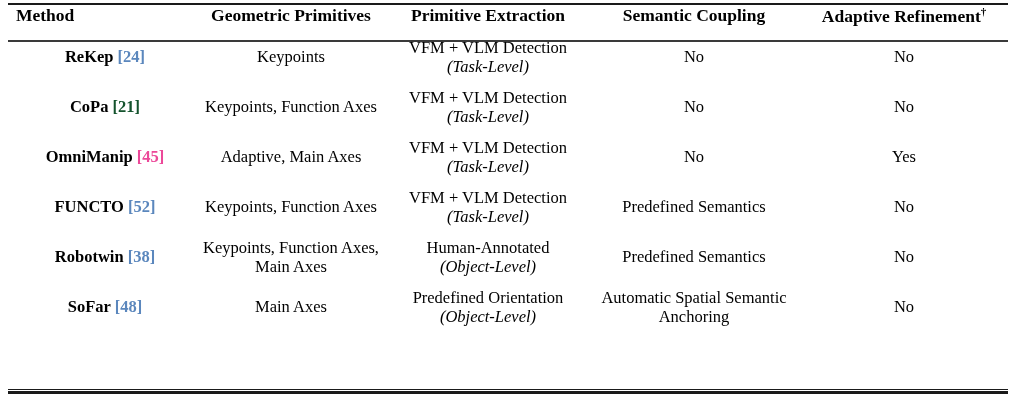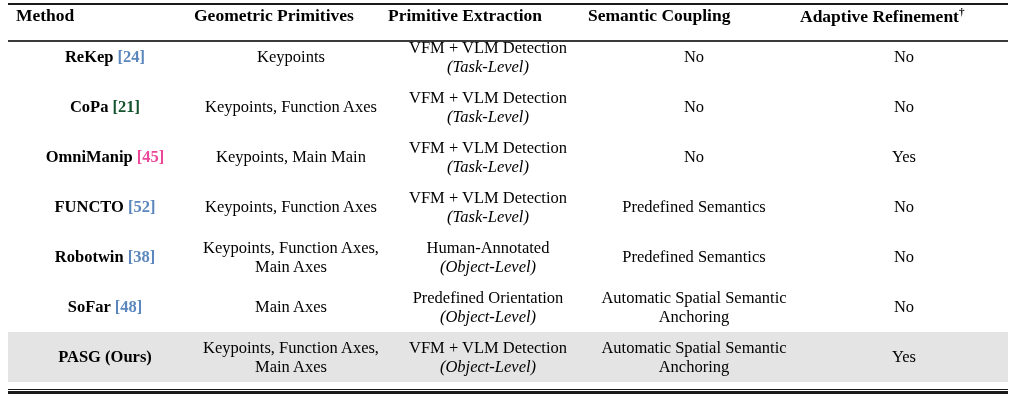--- a/index.html
+++ b/index.html
@@ -72,21 +72,21 @@
     height: 32px;
     vertical-align: middle;
     line-height: 1.1;
     white-space: nowrap;
     margin-left: 20px;
   }
   thead th.col-method {
     text-align: left;
     padding-left: 8px;
   }
-  thead th.ctr { text-align: left; }
+  thead th.ctr { text-align: center; }
 
   tbody td {
     font-size: 16.5px;
     padding: 0;
     vertical-align: middle;
     line-height: 1.16;
     height: 50px;
   }
   tbody td.col-method {
     text-align: center;
@@ -166,21 +166,21 @@
           <td class="ctr"><span>Keypoints, Function Axes</span></td>
           <td class="ctr">
             <span class="two-line">VFM + VLM Detection</span>
             <span class="extraction-sub">(Task-Level)</span>
           </td>
           <td class="ctr"><span>No</span></td>
           <td class="ctr"><span>No</span></td>
         </tr>
         <tr>
           <td class="col-method"><span>OmniManip</span> <span class="cite" style="color: #ec4899;">[45]</span></td>
-          <td class="ctr"><span>Keypoints, Main Main</span></td>
+          <td class="ctr"><span>Adaptive, Main Axes</span></td>
           <td class="ctr">
             <span class="two-line">VFM + VLM Detection</span>
             <span class="extraction-sub">(Task-Level)</span>
           </td>
           <td class="ctr"><span>No</span></td>
           <td class="ctr"><span>Yes</span></td>
         </tr>
         <tr>
           <td class="col-method"><span>FUNCTO</span> <span class="cite" style="color: rgb(91, 135, 189);">[52]</span></td>
           <td class="ctr"><span>Keypoints, Function Axes</span></td>
@@ -203,29 +203,19 @@
         </tr>
         <tr>
           <td class="col-method"><span>SoFar</span> <span class="cite" style="color: rgb(91, 135, 189);">[48]</span></td>
           <td class="ctr"><span>Main Axes</span></td>
           <td class="ctr">
             <span class="two-line">Predefined Orientation</span>
             <span class="extraction-sub">(Object-Level)</span>
           </td>
           <td class="ctr"><span>Automatic Spatial Semantic Anchoring</span></td>
           <td class="ctr"><span>No</span></td>
-        </tr>
-        <tr class="highlight">
-          <td class="col-method" style="background: rgb(228, 228, 228);"><span>PASG (Ours)</span></td>
-          <td class="ctr" style="background: rgb(228, 228, 228);"><span>Keypoints, Function Axes, Main Axes</span></td>
-          <td class="ctr" style="background: rgb(228, 228, 228);">
-            <span class="two-line">VFM + VLM Detection</span>
-            <span class="extraction-sub">(Object-Level)</span>
-          </td>
-          <td class="ctr" style="background: rgb(228, 228, 228);"><span>Automatic Spatial Semantic Anchoring</span></td>
-          <td class="ctr" style="background: rgb(228, 228, 228);"><span>Yes</span></td>
         </tr>
       </tbody>
   </table>
 
   <div class="rule-bottom-inner" style="background: rgb(26, 26, 26);"></div>
   <div class="rule-bottom" style="background: rgb(26, 26, 26);"></div>
 </div>
 
 </body></html>

